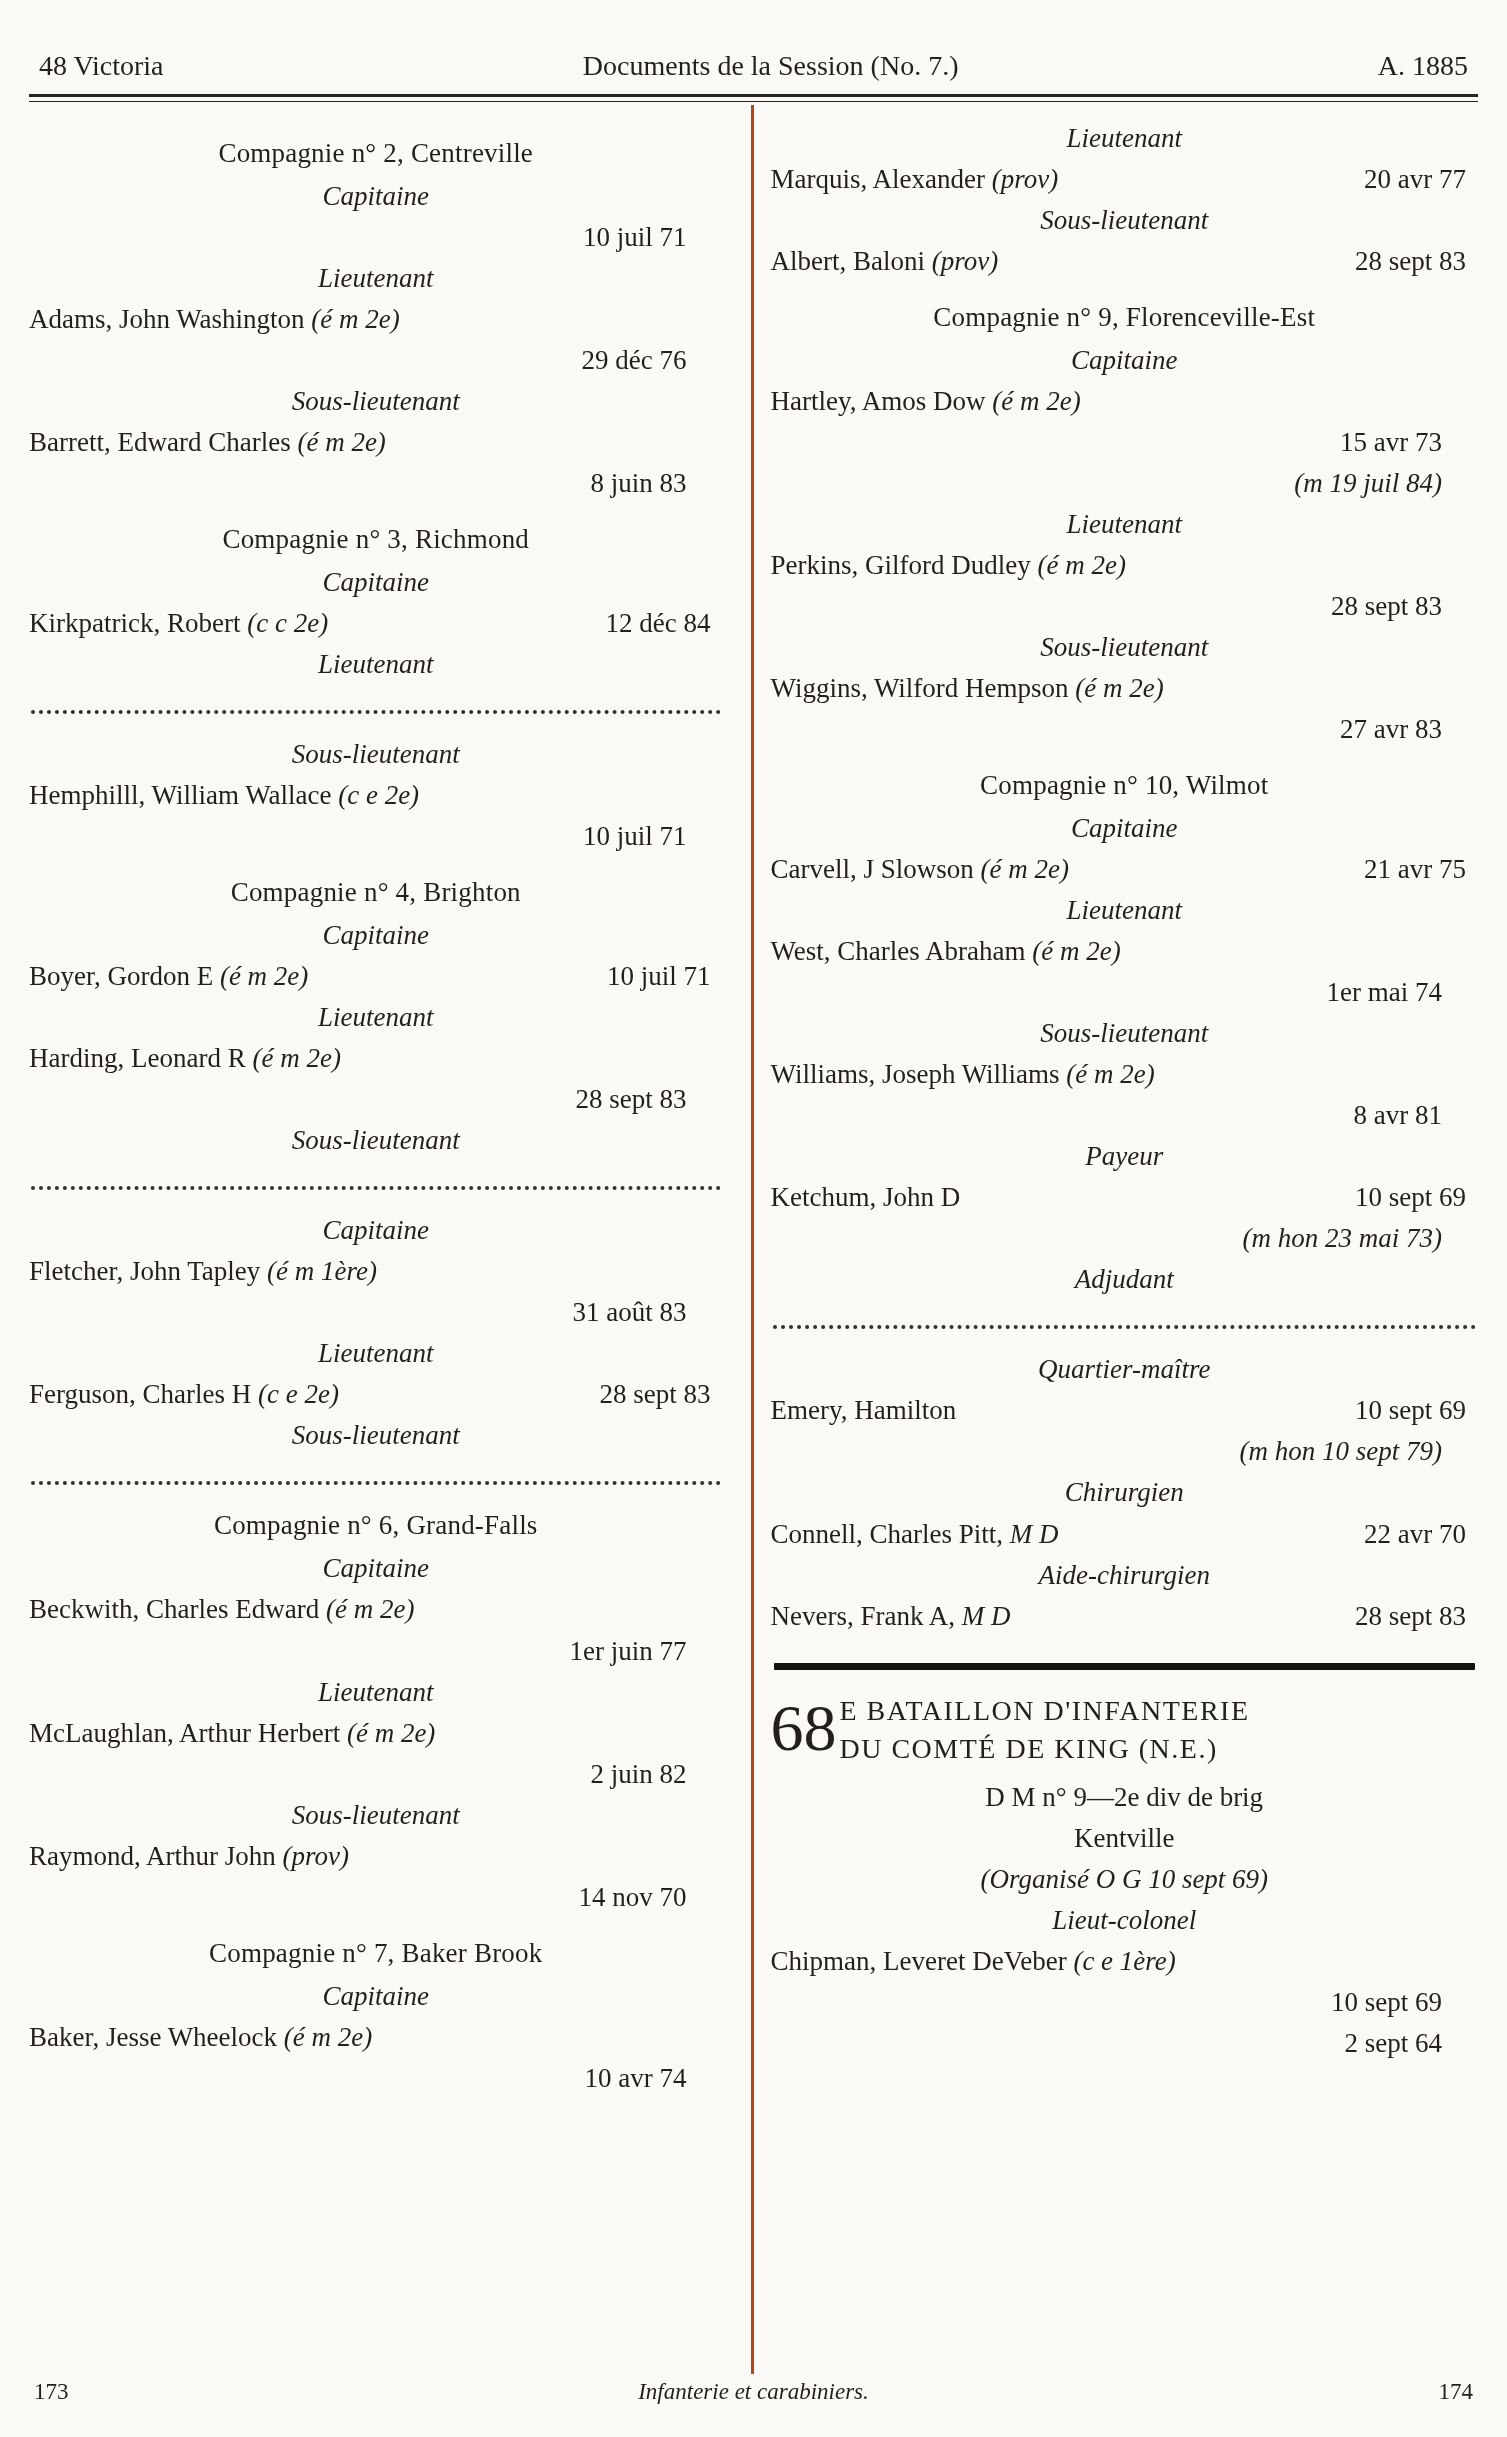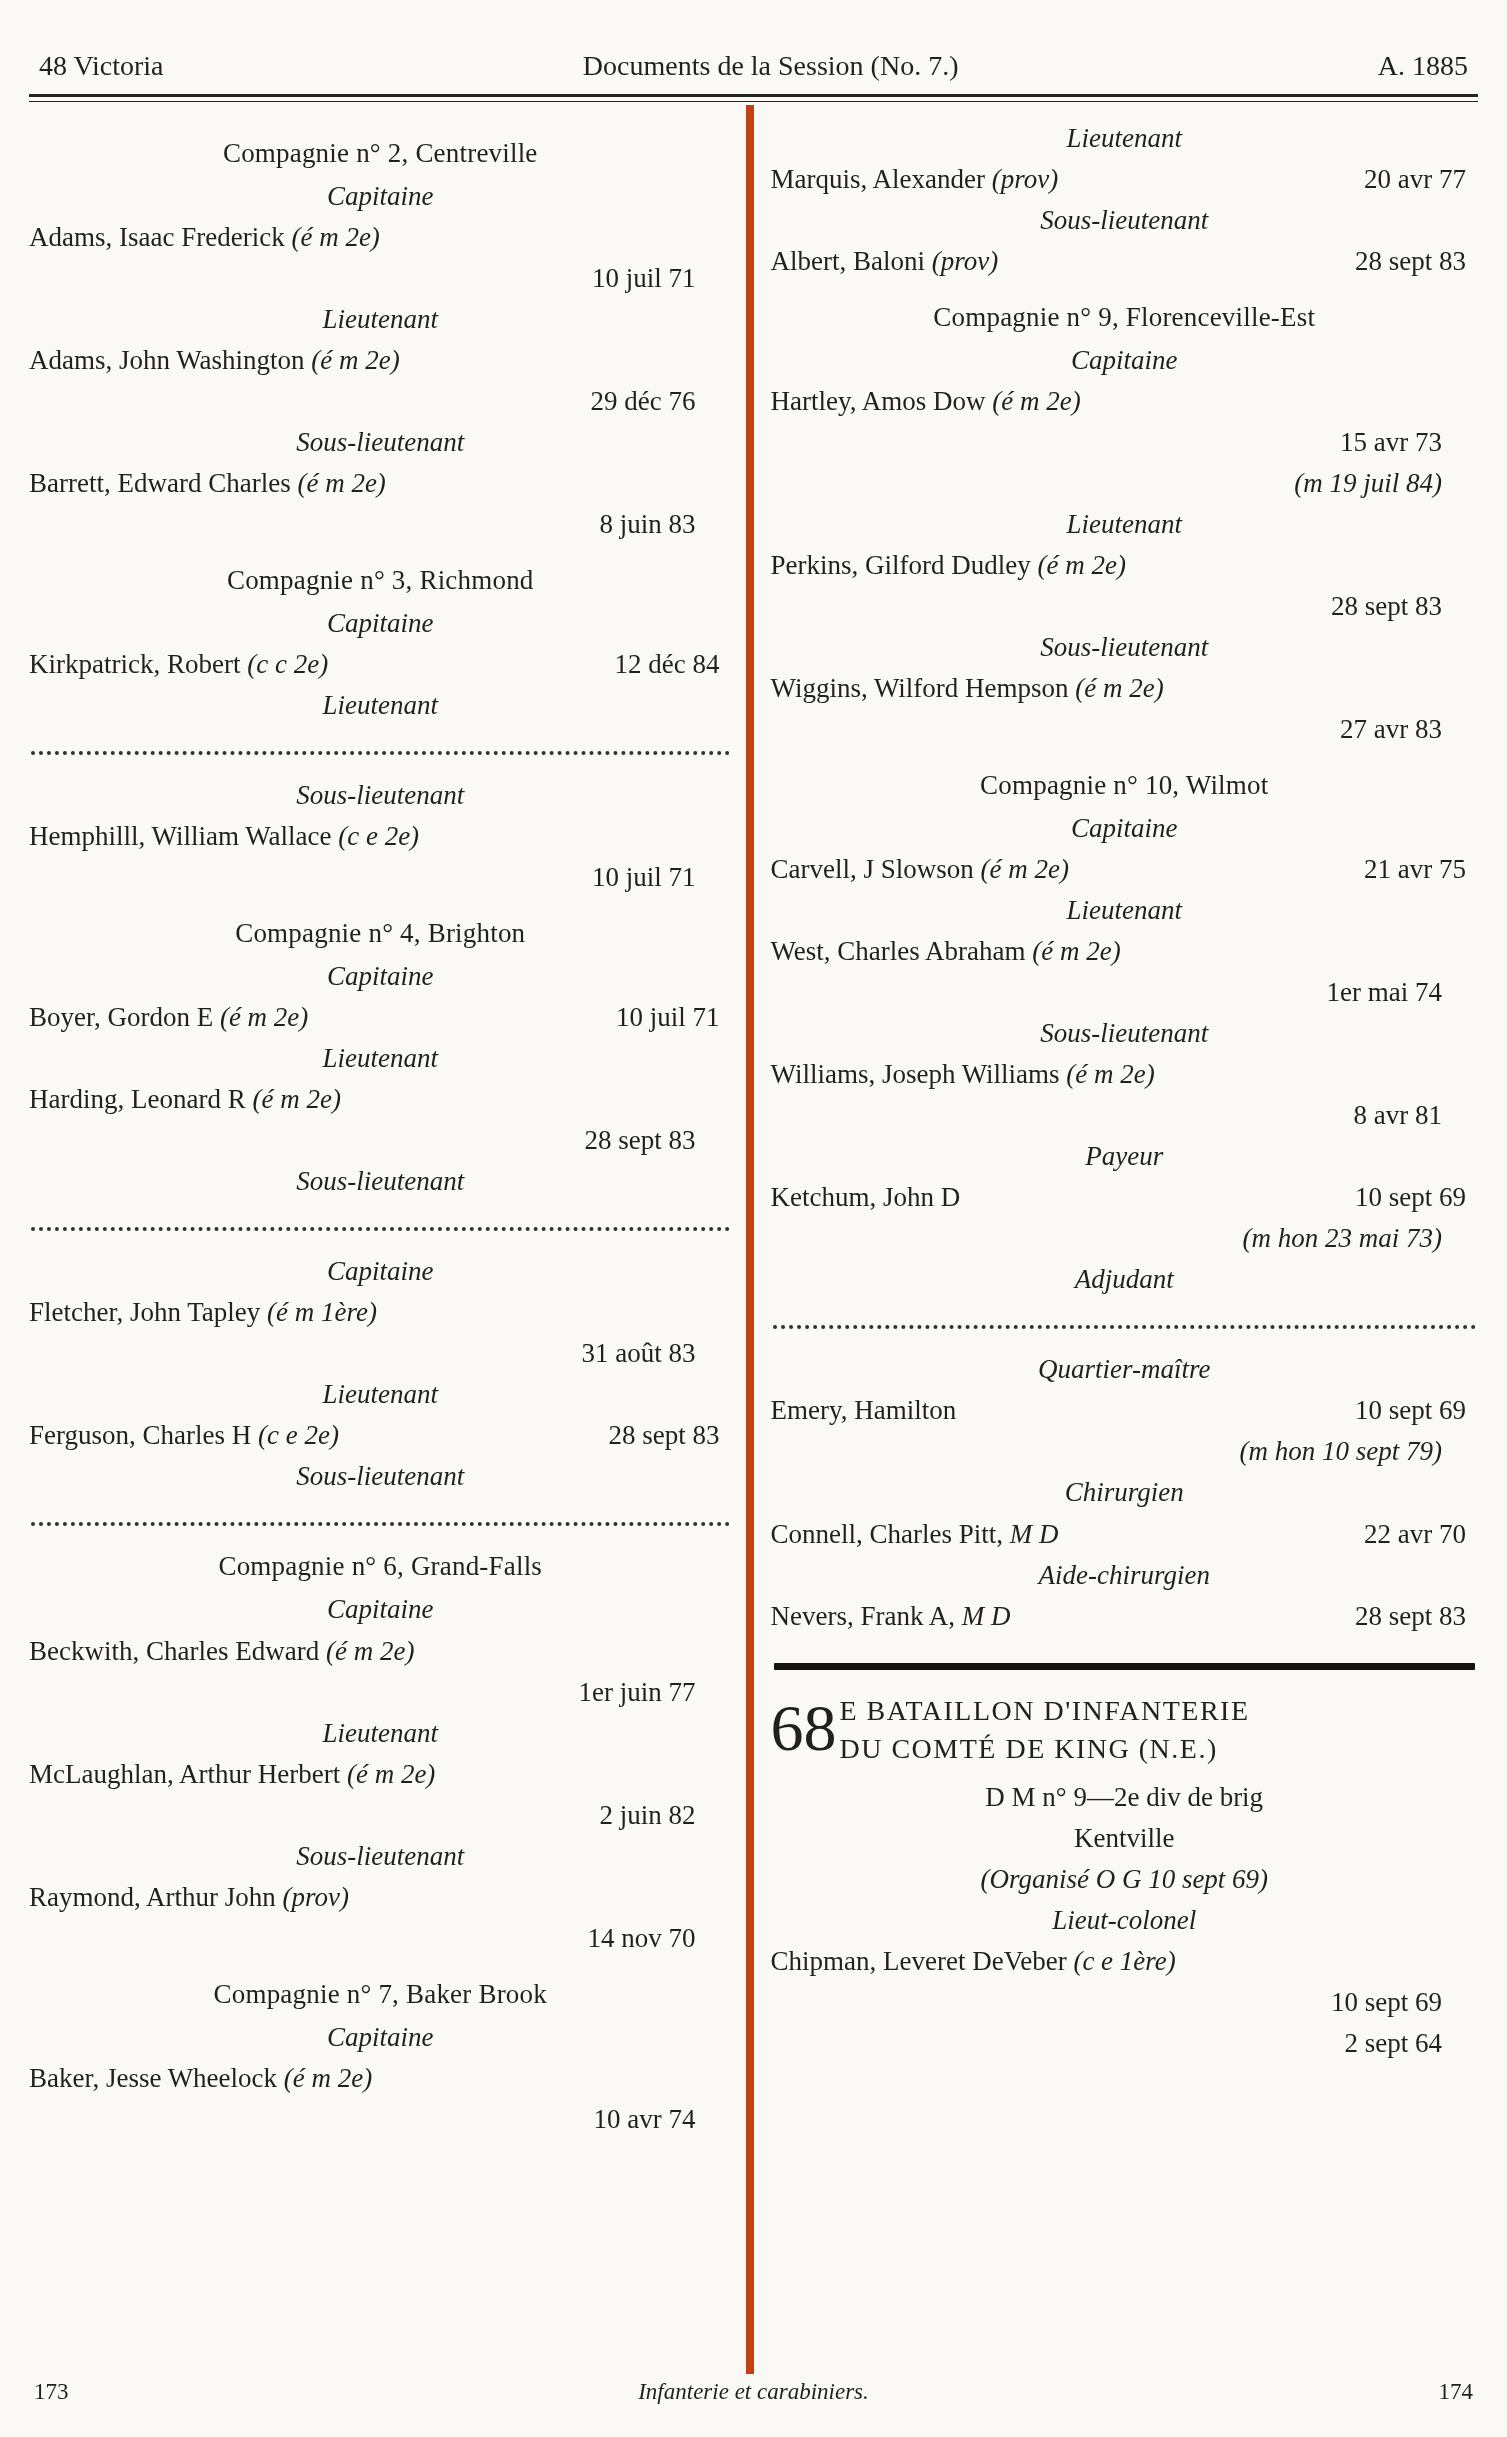--- a/index.html
+++ b/index.html
@@ -39,22 +39,22 @@
     align-items: stretch;
   }
   .col {
     box-sizing: border-box;
     width: 50%;
     font-size: 27px;
     line-height: 1.52;
     padding-top: 13px;
   }
   .col-left {
-    border-right: 8px solid #c2410c;
-    padding-right: 14px;
+    border-right: 3px solid #c2410c;
+    padding-right: 28px;
   }
   .col-right {
     padding-left: 17px;
   }
   .company {
     text-align: center;
     margin: 15px 0 2px 0;
     letter-spacing: 0.2px;
   }
   .rank {
@@ -122,23 +122,20 @@
     <span>Documents de la Session (No. 7.)</span>
     <span>A. 1885</span>
   </header>
 
   <div class="double-rule"></div>
 
   <main class="columns">
     <section class="col col-left" id="col-left">
         <div class="company">Compagnie n° 2, Centreville</div>
         <div class="rank">Capitaine</div>
-        <div class="entry">
-          <span class="ename">Adams, Isaac Frederick<span class="enote"> (é m 2e)</span></span>
-        </div>
         <div class="dateline">10 juil 71</div>
         <div class="rank">Lieutenant</div>
         <div class="entry">
           <span class="ename">Adams, John Washington<span class="enote"> (é m 2e)</span></span>
         </div>
         <div class="dateline">29 déc 76</div>
         <div class="rank">Sous-lieutenant</div>
         <div class="entry">
           <span class="ename">Barrett, Edward Charles<span class="enote"> (é m 2e)</span></span>
         </div>

